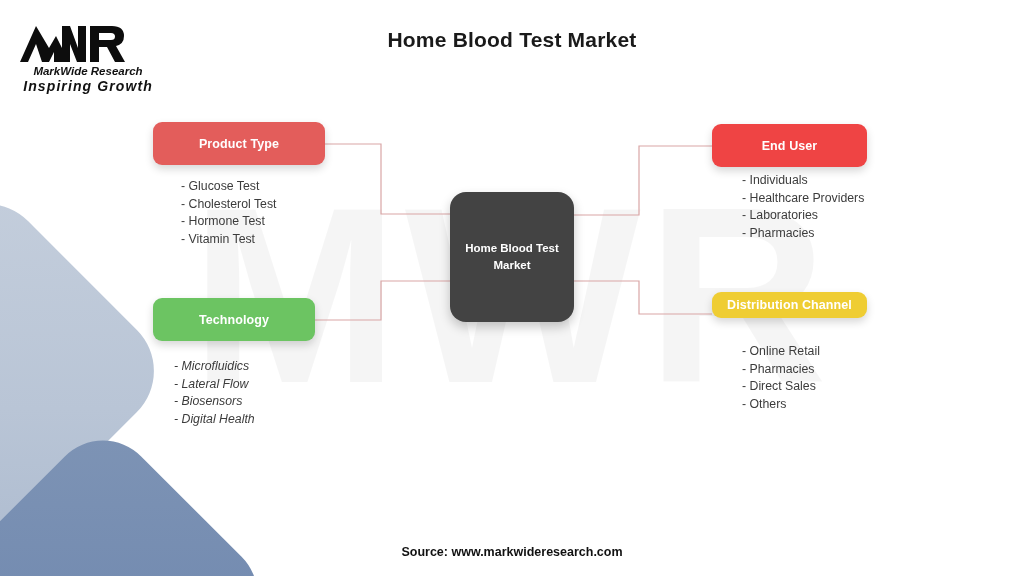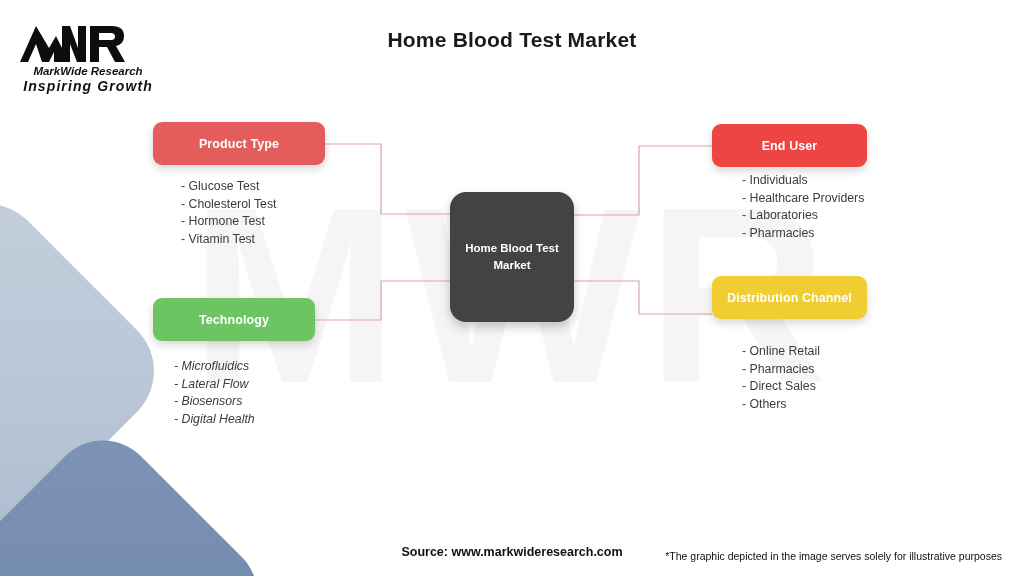--- a/index.html
+++ b/index.html
@@ -118,21 +118,21 @@
     justify-content: center;
     color: #ffffff;
     font-weight: bold;
     font-size: 12.5px;
     letter-spacing: 0.1px;
     box-shadow: 0 4px 9px rgba(0,0,0,0.16);
   }
   .node-product  { left: 153px; top: 122px; width: 172px; height: 43px; background: #e35d5b; }
   .node-tech     { left: 153px; top: 298px; width: 162px; height: 43px; background: #6cc462; }
   .node-enduser  { left: 712px; top: 124px; width: 155px; height: 43px; background: #ef4444; }
-  .node-dist     { left: 712px; top: 276px; width: 155px; height: 43px; background: #efcd33; }
+  .node-dist     { left: 712px; top: 292px; width: 155px; height: 26px; background: #efcd33; }
 
   .node-center {
     position: absolute;
     left: 450px;
     top: 192px;
     width: 124px;
     height: 130px;
     z-index: 4;
     background: #434343;
     border-radius: 16px;
@@ -264,15 +264,14 @@
     <span>Distribution Channel</span>
   </div>
   <div class="items items-dist">
     <span class="item">- Online Retail</span>
     <span class="item">- Pharmacies</span>
     <span class="item">- Direct Sales</span>
     <span class="item">- Others</span>
   </div>
 
   <div class="source">Source: www.markwideresearch.com</div>
-  <div class="disclaimer">*The graphic depicted in the image serves solely for illustrative purposes</div>
 
 </div>
 
 </body></html>

